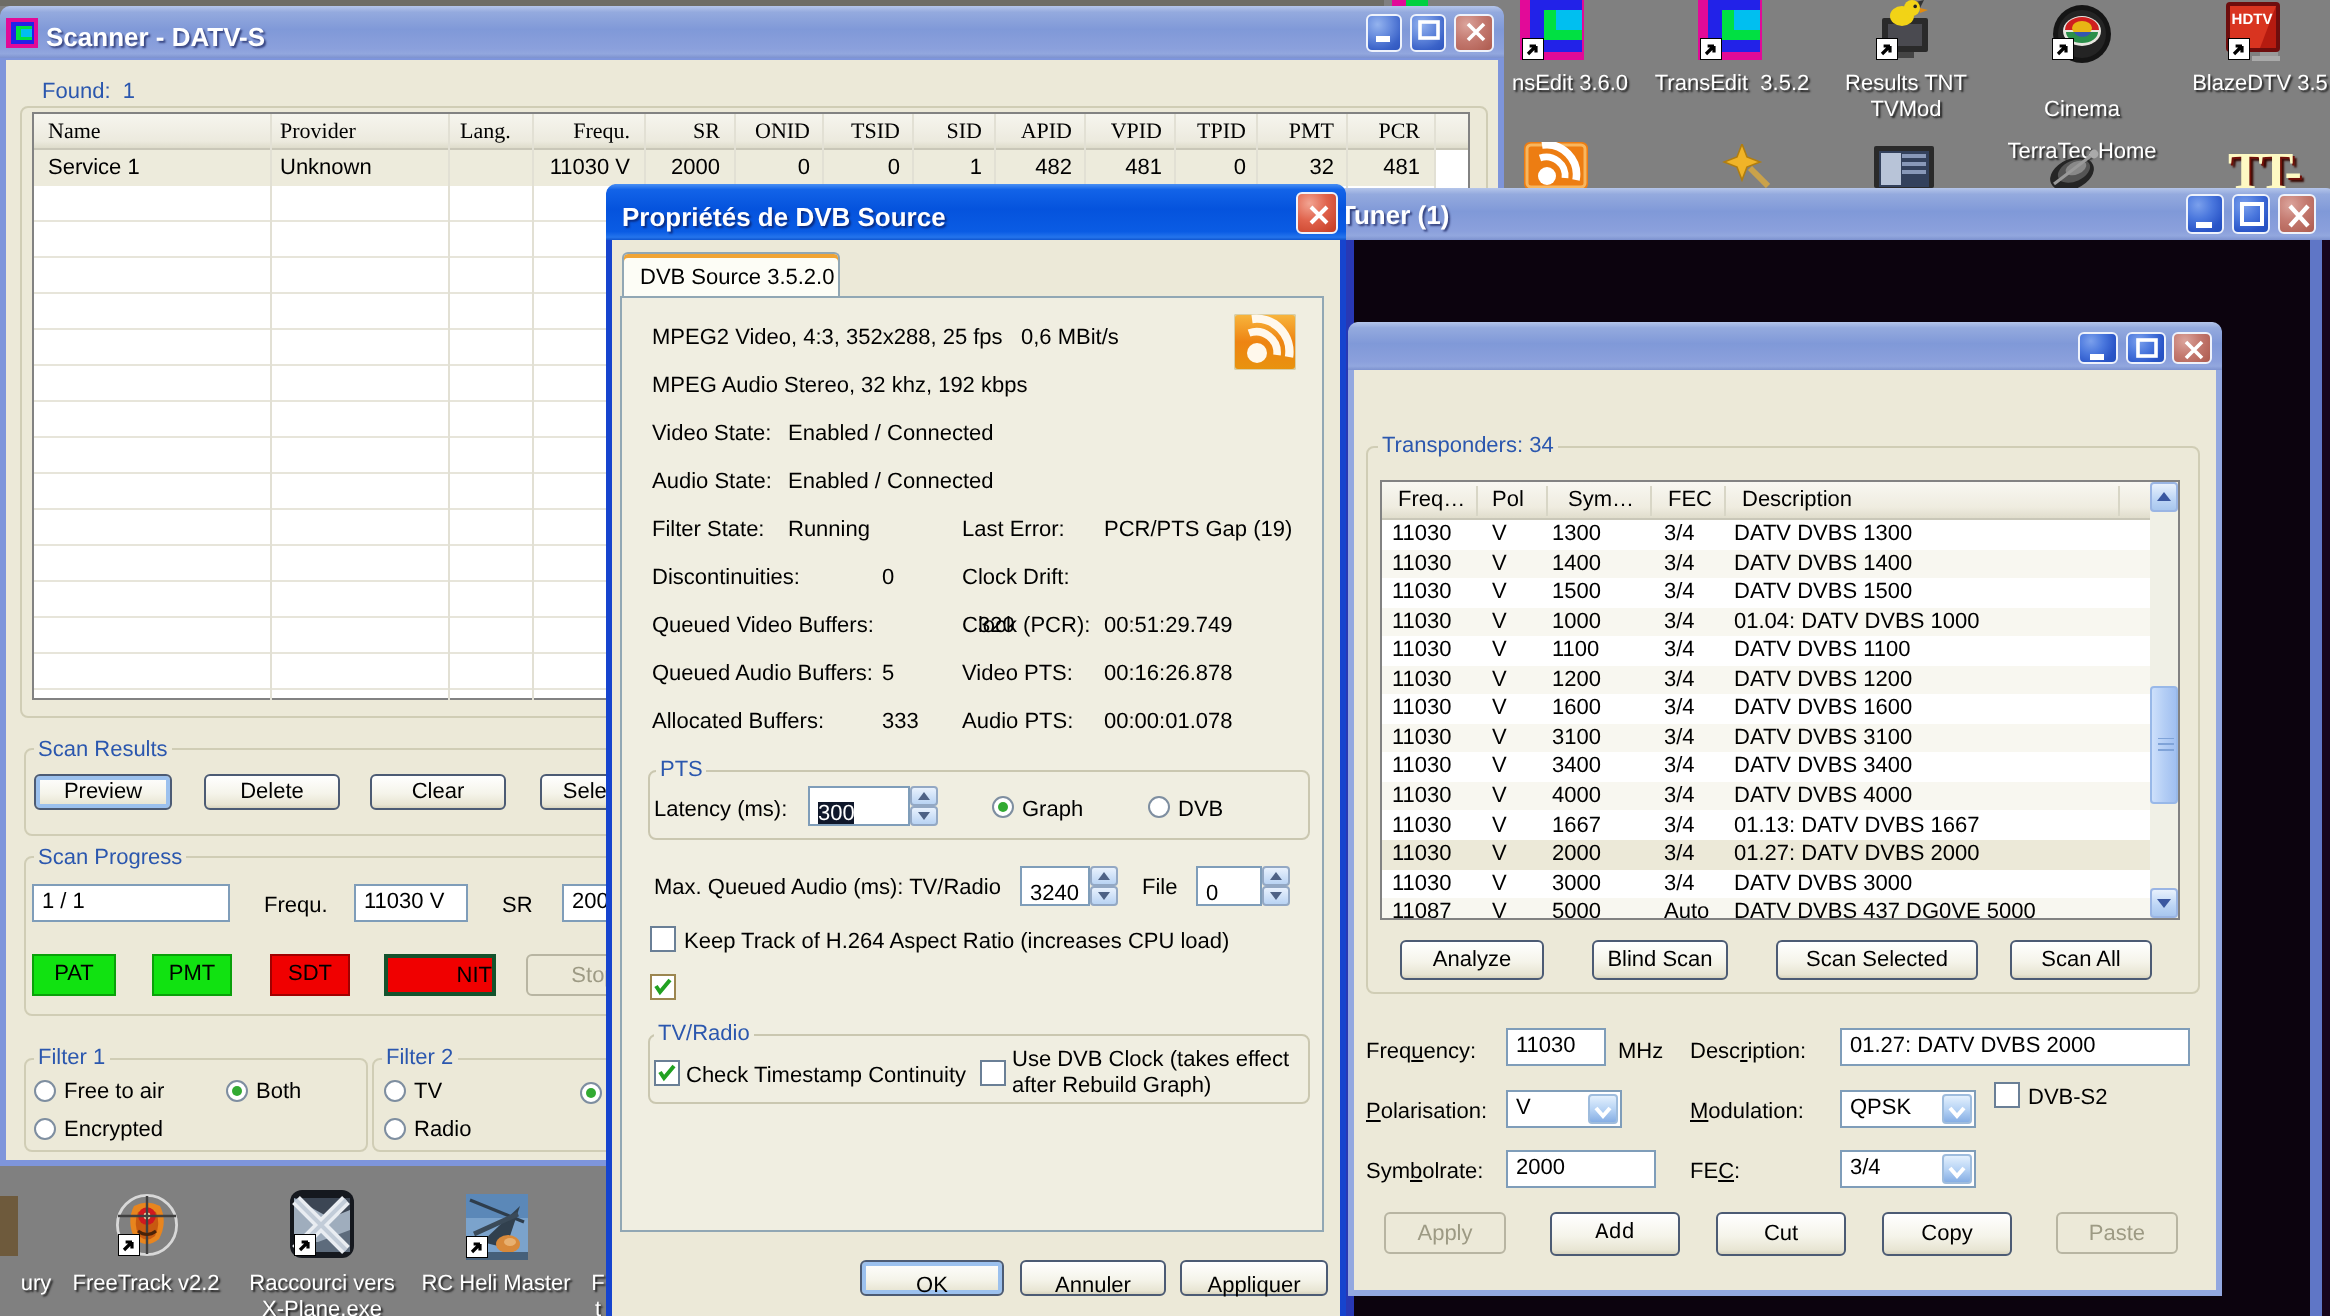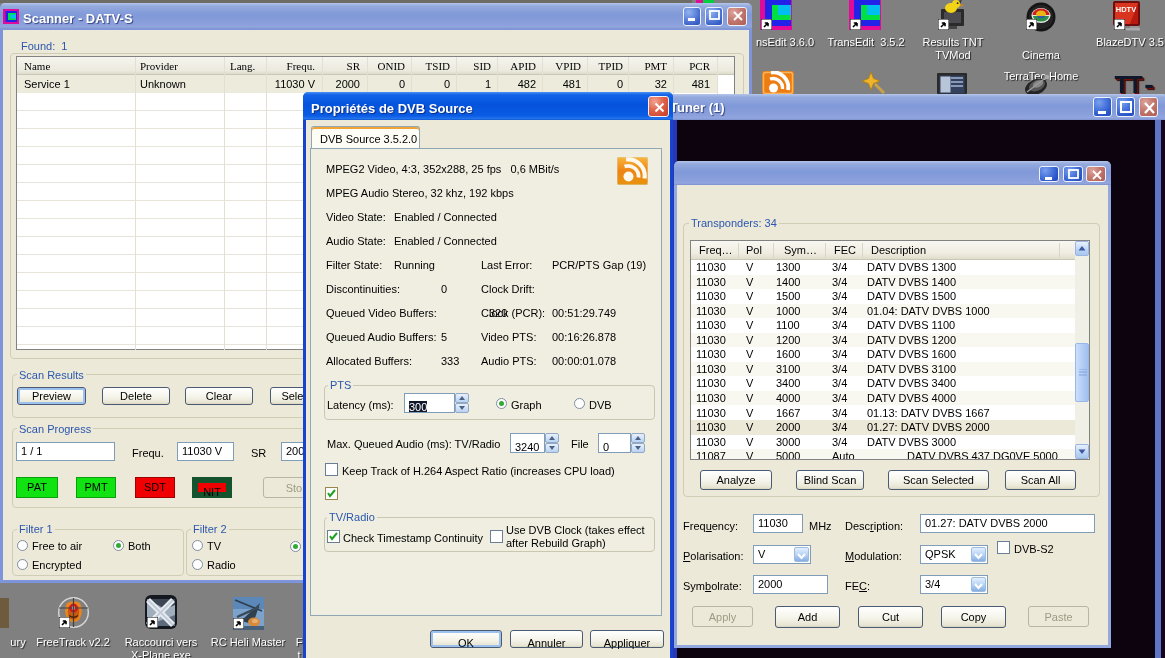--- a/index.html
+++ b/index.html
@@ -153,21 +153,21 @@
     <rect x="15" y="8" width="12" height="2" fill="#8898b8"></rect>
     <rect x="15" y="12" width="12" height="2" fill="#8898b8"></rect>
   </svg>
   <svg class="abs" style="left:1023px; top:74px;" width="29" height="20" viewBox="0 0 29 20">
     <ellipse cx="13" cy="13" rx="11.5" ry="7.5" transform="rotate(-24 13 13)" fill="#252525"></ellipse>
     <ellipse cx="14" cy="11.5" rx="8.5" ry="5.2" transform="rotate(-24 14 11.5)" fill="#555"></ellipse>
     <ellipse cx="15" cy="10" rx="5.5" ry="3.2" transform="rotate(-24 15 10)" fill="#888"></ellipse>
     <path d="M4 18 L25 2" stroke="#999" stroke-width="1.5"></path>
     <circle cx="24" cy="3" r="2.2" fill="#aaa"></circle>
   </svg>
-  <div class="abs" style="left:1114px; top:71px; width:40px; height:23px; font-family:Liberation Mono, monospace; font-weight:bold; font-size:26px; color:#0f172a; text-shadow:1px 1px 0 #701008, 2px 2px 1px #3a0a04; letter-spacing:-2px;">TT-</div>
+  <div class="abs" style="left:1114px; top:71px; width:40px; height:23px; font-family:Liberation Serif, serif; font-weight:bold; font-size:26px; color:#fef9c3; text-shadow:1px 1px 0 #701008, 2px 2px 1px #3a0a04; letter-spacing:-2px;">TT-</div>
 
   <div class="abs" style="left:0px; top:598px; width:9px; height:30px; background:#6e5a3c;"></div>
   <svg class="abs" style="left:58px; top:597px;" width="31" height="31" viewBox="0 0 31 31">
     <circle cx="15.5" cy="15.5" r="14.8" fill="none" stroke="#d8d8d8" stroke-width="1.4"></circle>
     <path d="M9 6 Q15.5 2.5 22 6 Q26 14 21.5 22.5 Q15.5 27.5 9.5 22.5 Q5 14 9 6 Z" fill="#e8851e"></path>
     <path d="M11 9 Q15.5 6.5 20 9 Q22.5 15 19.5 21 Q15.5 24.5 11.5 21 Q8.5 15 11 9 Z" fill="#c85a10"></path>
     <circle cx="15.5" cy="11" r="4.4" fill="#d01820"></circle>
     <circle cx="15.5" cy="11" r="1.7" fill="#ffe9b0"></circle>
     <path d="M15.5 1 V30 M1 11 H30" stroke="#404040" stroke-width="1.2"></path>
     <path d="M11 18.5 Q15.5 22 20 18.5" stroke="#4a2208" stroke-width="1.5" fill="none"></path>
@@ -319,21 +319,21 @@
     <div class="grp" style="left:9px; top:398px; width:732px; height:80px;"></div>
     <div class="grplabel" style="left:14px; top:393px;">Scan Progress</div>
     <div class="tbx" style="left:13px; top:412px; width:99px; height:19px;">1 / 1</div>
     <div class="lbl" style="left:129px; top:417px;">Frequ.</div>
     <div class="tbx" style="left:174px; top:412px; width:57px; height:19px;">11030 V</div>
     <div class="lbl" style="left:248px; top:417px;">SR</div>
     <div class="tbx" style="left:278px; top:412px; width:55px; height:19px;">2000</div>
     <div class="abs" style="left:13px; top:447px; width:42px; height:21px; background:#11e211; border:1px solid #0aa00a; text-align:center; padding-top:3px;">PAT</div>
     <div class="abs" style="left:73px; top:447px; width:40px; height:21px; background:#11e211; border:1px solid #0aa00a; text-align:center; padding-top:3px;">PMT</div>
     <div class="abs" style="left:132px; top:447px; width:40px; height:21px; background:#f00000; border:1px solid #a00000; text-align:center; padding-top:3px;">SDT</div>
-    <div class="abs" style="left:189px; top:447px; width:40px; height:21px; background:#f00000; border:6px solid #14532d; text-align:center; padding-top:3px;">NIT</div>
+    <div class="abs" style="left:189px; top:447px; width:56px; height:21px; background:#f00000; border:2px solid #14532d; text-align:right; padding-top:3px;">NIT</div>
     <div class="btn disabled" style="left:260px; top:447px; width:68px; height:21px; padding-top:4px;">Stop</div>
 
     <div class="grp" style="left:9px; top:499px; width:172px; height:47px;"></div>
     <div class="grplabel" style="left:14px; top:493px;">Filter 1</div>
     <div class="rad" style="left:14px; top:510px;"></div>
       <div class="lbl" style="left:29px; top:510px;">Free to air</div>
     <div class="rad sel" style="left:110px; top:510px;"></div>
       <div class="lbl" style="left:125px; top:510px;">Both</div>
     <div class="rad" style="left:14px; top:529px;"></div>
       <div class="lbl" style="left:29px; top:529px;">Encrypted</div>
@@ -471,21 +471,21 @@
         <div class="tc" style="left:55px; top:1px;">V</div>
         <div class="tc" style="left:85px; top:1px;">3000</div>
         <div class="tc" style="left:141px; top:1px;">3/4</div>
         <div class="tc" style="left:176px; top:1px;">DATV DVBS 3000</div>
       </div>
     <div class="abs" style="left:0; top:208.15px; width:384px; height:14.55px; background:#f8f7f0;">
         <div class="tc" style="left:5px; top:1px;">11087</div>
         <div class="tc" style="left:55px; top:1px;">V</div>
         <div class="tc" style="left:85px; top:1px;">5000</div>
         <div class="tc" style="left:141px; top:1px;">Auto</div>
-        <div class="tc" style="left:176px; top:1px;margin-left:40px;">DATV DVBS 437 DG0VE 5000</div>
+        <div class="tc" style="left:176px; top:1px;">DATV DVBS 437 DG0VE 5000</div>
       </div>
 
     <div class="abs" style="left:384px; top:0; width:14px; height:218px; background:#f0f0e6;"></div>
     <div class="sbtn" style="left:384px; top:0px;">
         <svg width="14" height="15">
           <path d="M7 5 L10.5 9.5 L3.5 9.5 Z" fill="#3a57a0"></path>
         </svg>
       </div>
     <div class="sbtn" style="left:384px; top:203px;">
         <svg width="14" height="15">
@@ -535,21 +535,21 @@
   <div class="combo" style="left:246px; top:414px; width:68px; height:19px;">
       <span class="val">3/4</span>
       <span class="arrowbtn">
         <svg width="13" height="15" style="position:absolute;left:0;top:1px;">
           <path d="M3 5 L6.5 9 L10 5" fill="none" stroke="#fff" stroke-width="2"></path>
         </svg>
       </span>
     </div>
 
   <div class="btn disabled" style="left:18px; top:445px; width:61px; height:21px; padding-top:4px;">Apply</div>
-  <div class="btn" style="left:101px; top:445px; width:65px; height:22px; padding-top:4px;">Add</div>
+  <div class="btn" style="left:101px; top:445px; width:65px; height:22px; padding-top:4px;font-family:Liberation Mono, monospace;">Add</div>
   <div class="btn" style="left:184px; top:445px; width:65px; height:22px; padding-top:4px;">Cut</div>
   <div class="btn" style="left:267px; top:445px; width:65px; height:22px; padding-top:4px;">Copy</div>
   <div class="btn disabled" style="left:354px; top:445px; width:61px; height:21px; padding-top:4px;">Paste</div>
 </div>
 
 <div class="win" id="dlg" style="left:303px; top:92px; width:370px; height:574px; background:#1644ce; z-index:40;">
   <div class="tbar active" style="height:28px;"></div>
   <div class="ttext" style="left:8px; top:9px;text-align:center;">Propriétés de DVB Source</div>
   <div class="tbtn redActive" style="left:345px; top:4px; width:21px; height:21px;">
       <svg width="21" height="21">

